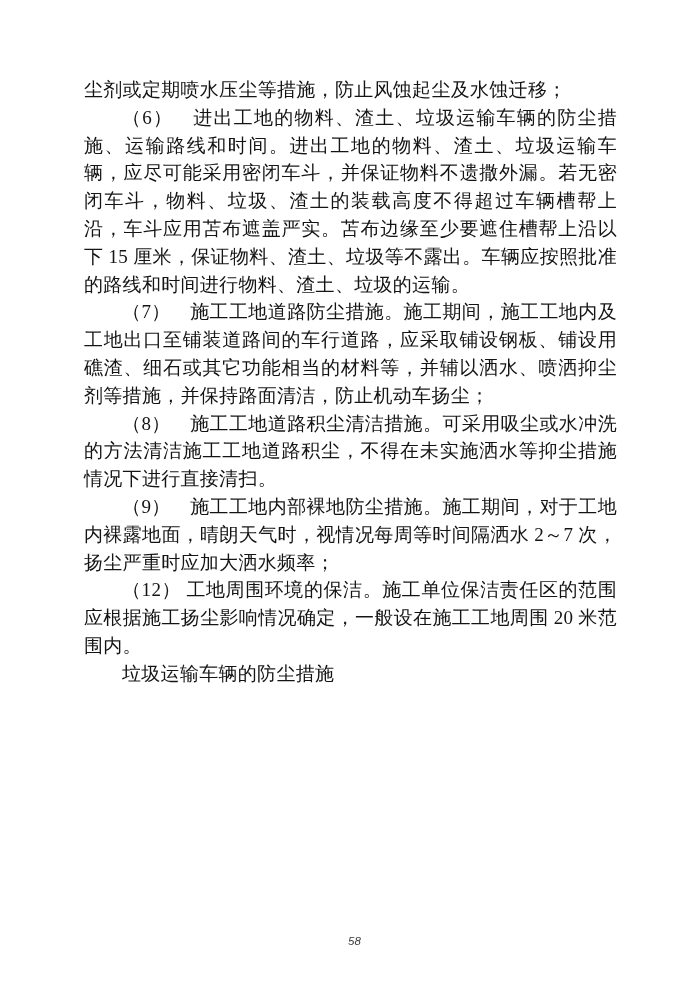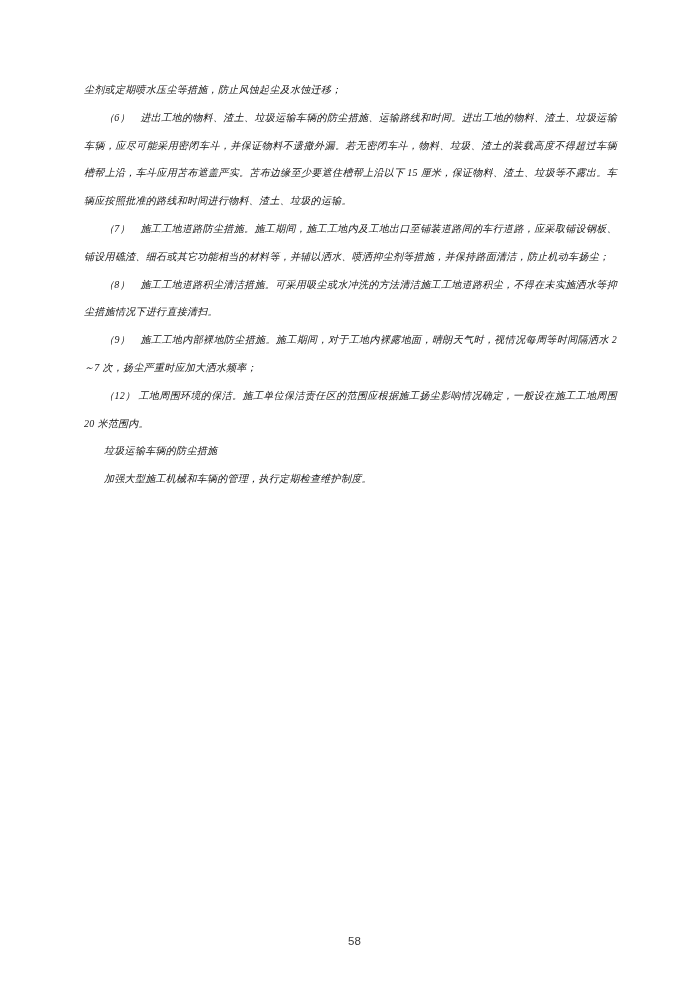--- a/index.html
+++ b/index.html
@@ -18,51 +18,50 @@
     box-sizing: border-box;
   }
   .content {
     position: absolute;
     top: 76px;
     left: 84px;
     right: 83px;
   }
   .para {
     margin: 0;
-    font-size: 10px;
+    font-size: 19px;
     line-height: 27.8px;
     text-align: justify;
     text-justify: inter-ideograph;
     letter-spacing: 0.3px;
     word-break: break-all;
     color: #141414;
-    font-style: italic;
   }
   .para.indent {
     text-indent: 2em;
   }
   .page-number {
     position: absolute;
     bottom: 42px;
     left: 9px;
     right: 0;
     text-align: center;
     font-size: 11.5px;
     color: #3a3a3a;
     font-family: "Liberation Sans", sans-serif;
+    font-style: italic;
   }
 </style>
 </head>
 <body>
 
 <div class="page">
   <div class="content">
       <p class="para">尘剂或定期喷水压尘等措施，防止风蚀起尘及水蚀迁移；</p>
       <p class="para indent">（6）　进出工地的物料、渣土、垃圾运输车辆的防尘措施、运输路线和时间。进出工地的物料、渣土、垃圾运输车辆，应尽可能采用密闭车斗，并保证物料不遗撒外漏。若无密闭车斗，物料、垃圾、渣土的装载高度不得超过车辆槽帮上沿，车斗应用苫布遮盖严实。苫布边缘至少要遮住槽帮上沿以下 15 厘米，保证物料、渣土、垃圾等不露出。车辆应按照批准的路线和时间进行物料、渣土、垃圾的运输。</p>
       <p class="para indent">（7）　施工工地道路防尘措施。施工期间，施工工地内及工地出口至铺装道路间的车行道路，应采取铺设钢板、铺设用礁渣、细石或其它功能相当的材料等，并辅以洒水、喷洒抑尘剂等措施，并保持路面清洁，防止机动车扬尘；</p>
       <p class="para indent">（8）　施工工地道路积尘清洁措施。可采用吸尘或水冲洗的方法清洁施工工地道路积尘，不得在未实施洒水等抑尘措施情况下进行直接清扫。</p>
       <p class="para indent">（9）　施工工地内部裸地防尘措施。施工期间，对于工地内裸露地面，晴朗天气时，视情况每周等时间隔洒水 2～7 次，扬尘严重时应加大洒水频率；</p>
       <p class="para indent">（12） 工地周围环境的保洁。施工单位保洁责任区的范围应根据施工扬尘影响情况确定，一般设在施工工地周围 20 米范围内。</p>
       <p class="para indent">垃圾运输车辆的防尘措施</p>
-      <p class="para indent">加强大型施工机械和车辆的管理，执行定期检查维护制度。</p>
     </div>
   <div class="page-number">58</div>
 </div>
 
 </body></html>

